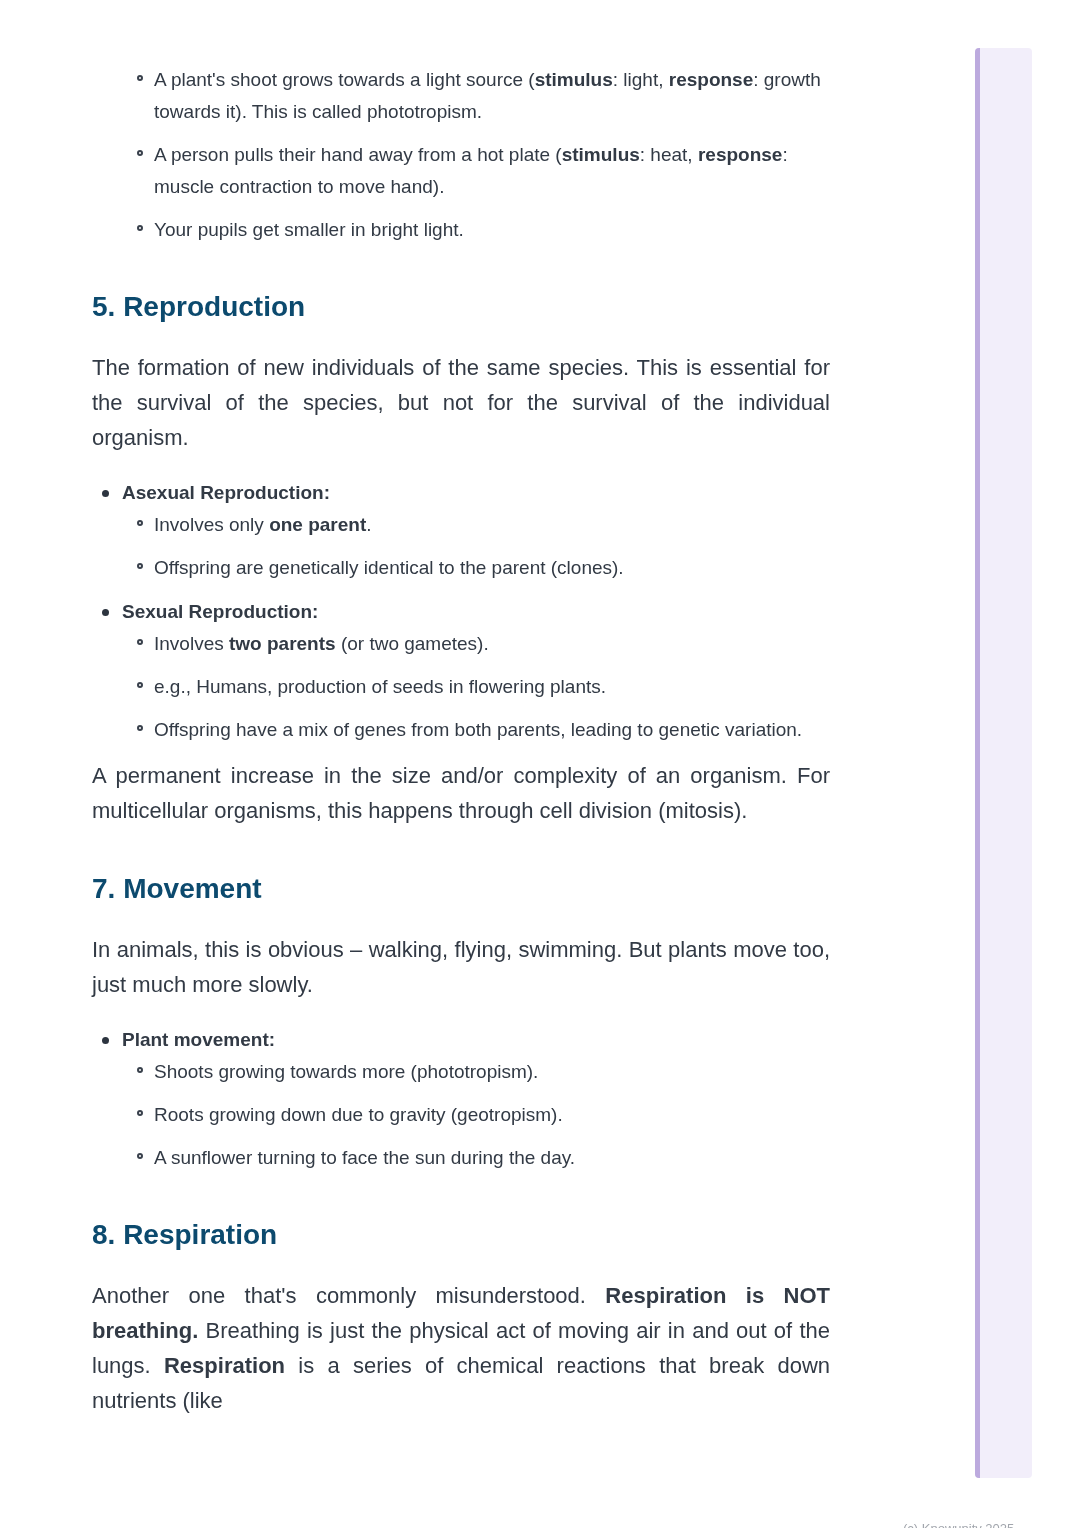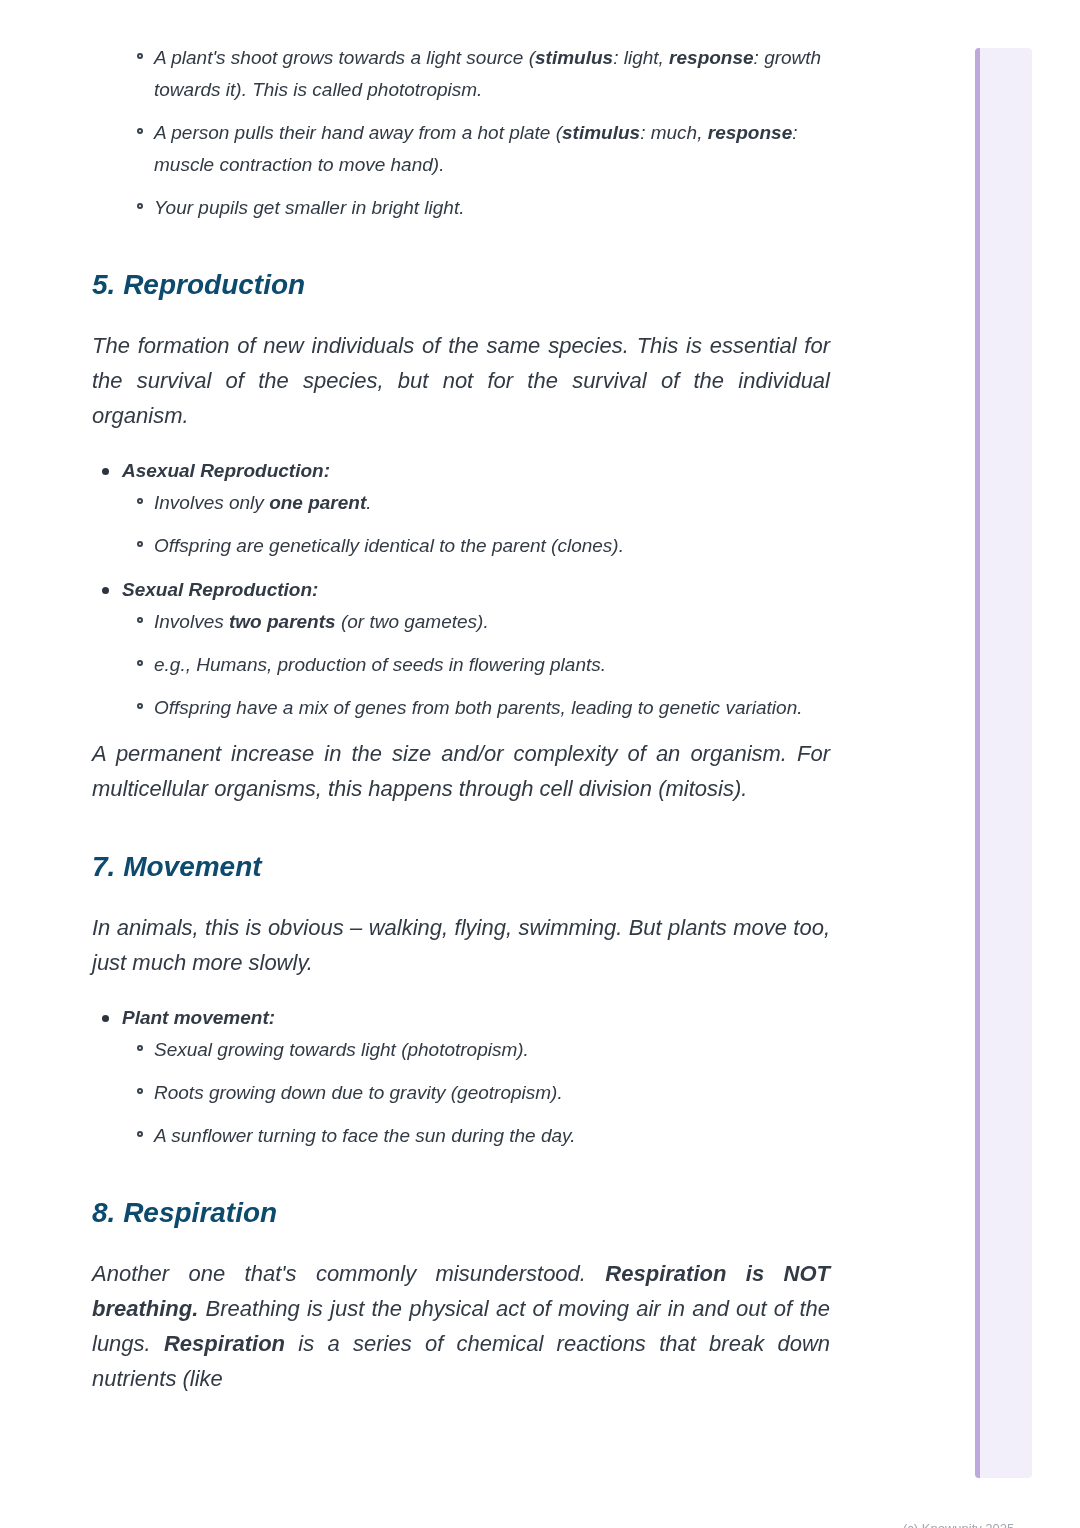--- a/index.html
+++ b/index.html
@@ -10,22 +10,21 @@
     height: 1528px;
     overflow: hidden;
     font-family: "Liberation Sans", sans-serif;
     color: #323a45;
   }
   .content {
     position: absolute;
     left: 92px;
     top: 0;
     width: 738px;
-    padding-top: 42px;
-    font-style: italic;
+    padding-top: 64px;
   }
   .para {
     font-size: 22px;
     line-height: 35px;
     text-align: justify;
     margin-bottom: 22px;
   }
   h2.section-heading {
     font-size: 28px;
     line-height: 34px;
@@ -106,21 +105,21 @@
 
 <div class="content">
 
   <ul>
     <li class="li2">
       <span class="cb"></span>
       <span><span>A plant's shoot grows towards a light source (</span><strong>stimulus</strong><span>: light, </span><strong>response</strong><span>: growth towards it). This is called phototropism.</span></span>
     </li>
     <li class="li2">
       <span class="cb"></span>
-      <span><span>A person pulls their hand away from a hot plate (</span><strong>stimulus</strong><span>: much, </span><strong>response</strong><span>: muscle contraction to move hand).</span></span>
+      <span><span>A person pulls their hand away from a hot plate (</span><strong>stimulus</strong><span>: heat, </span><strong>response</strong><span>: muscle contraction to move hand).</span></span>
     </li>
     <li class="li2">
       <span class="cb"></span>
       <span><span>Your pupils get smaller in bright light.</span></span>
     </li>
   </ul>
 
   <h2 class="section-heading">5. Reproduction</h2>
 
   <p class="para">The formation of new individuals of the same species. This is essential for the survival of the species, but not for the survival of the individual organism.</p>
@@ -167,21 +166,21 @@
 
   <p class="para">In animals, this is obvious – walking, flying, swimming. But plants move too, just much more slowly.</p>
 
   <ul>
     <li class="li1">
       <span class="db"></span>
       <span class="label">Plant movement:</span>
       <ul>
         <li class="li2">
           <span class="cb"></span>
-          <span>Sexual growing towards light (phototropism).</span>
+          <span>Shoots growing towards more (phototropism).</span>
         </li>
         <li class="li2">
           <span class="cb"></span>
           <span>Roots growing down due to gravity (geotropism).</span>
         </li>
         <li class="li2">
           <span class="cb"></span>
           <span>A sunflower turning to face the sun during the day.</span>
         </li>
       </ul>

